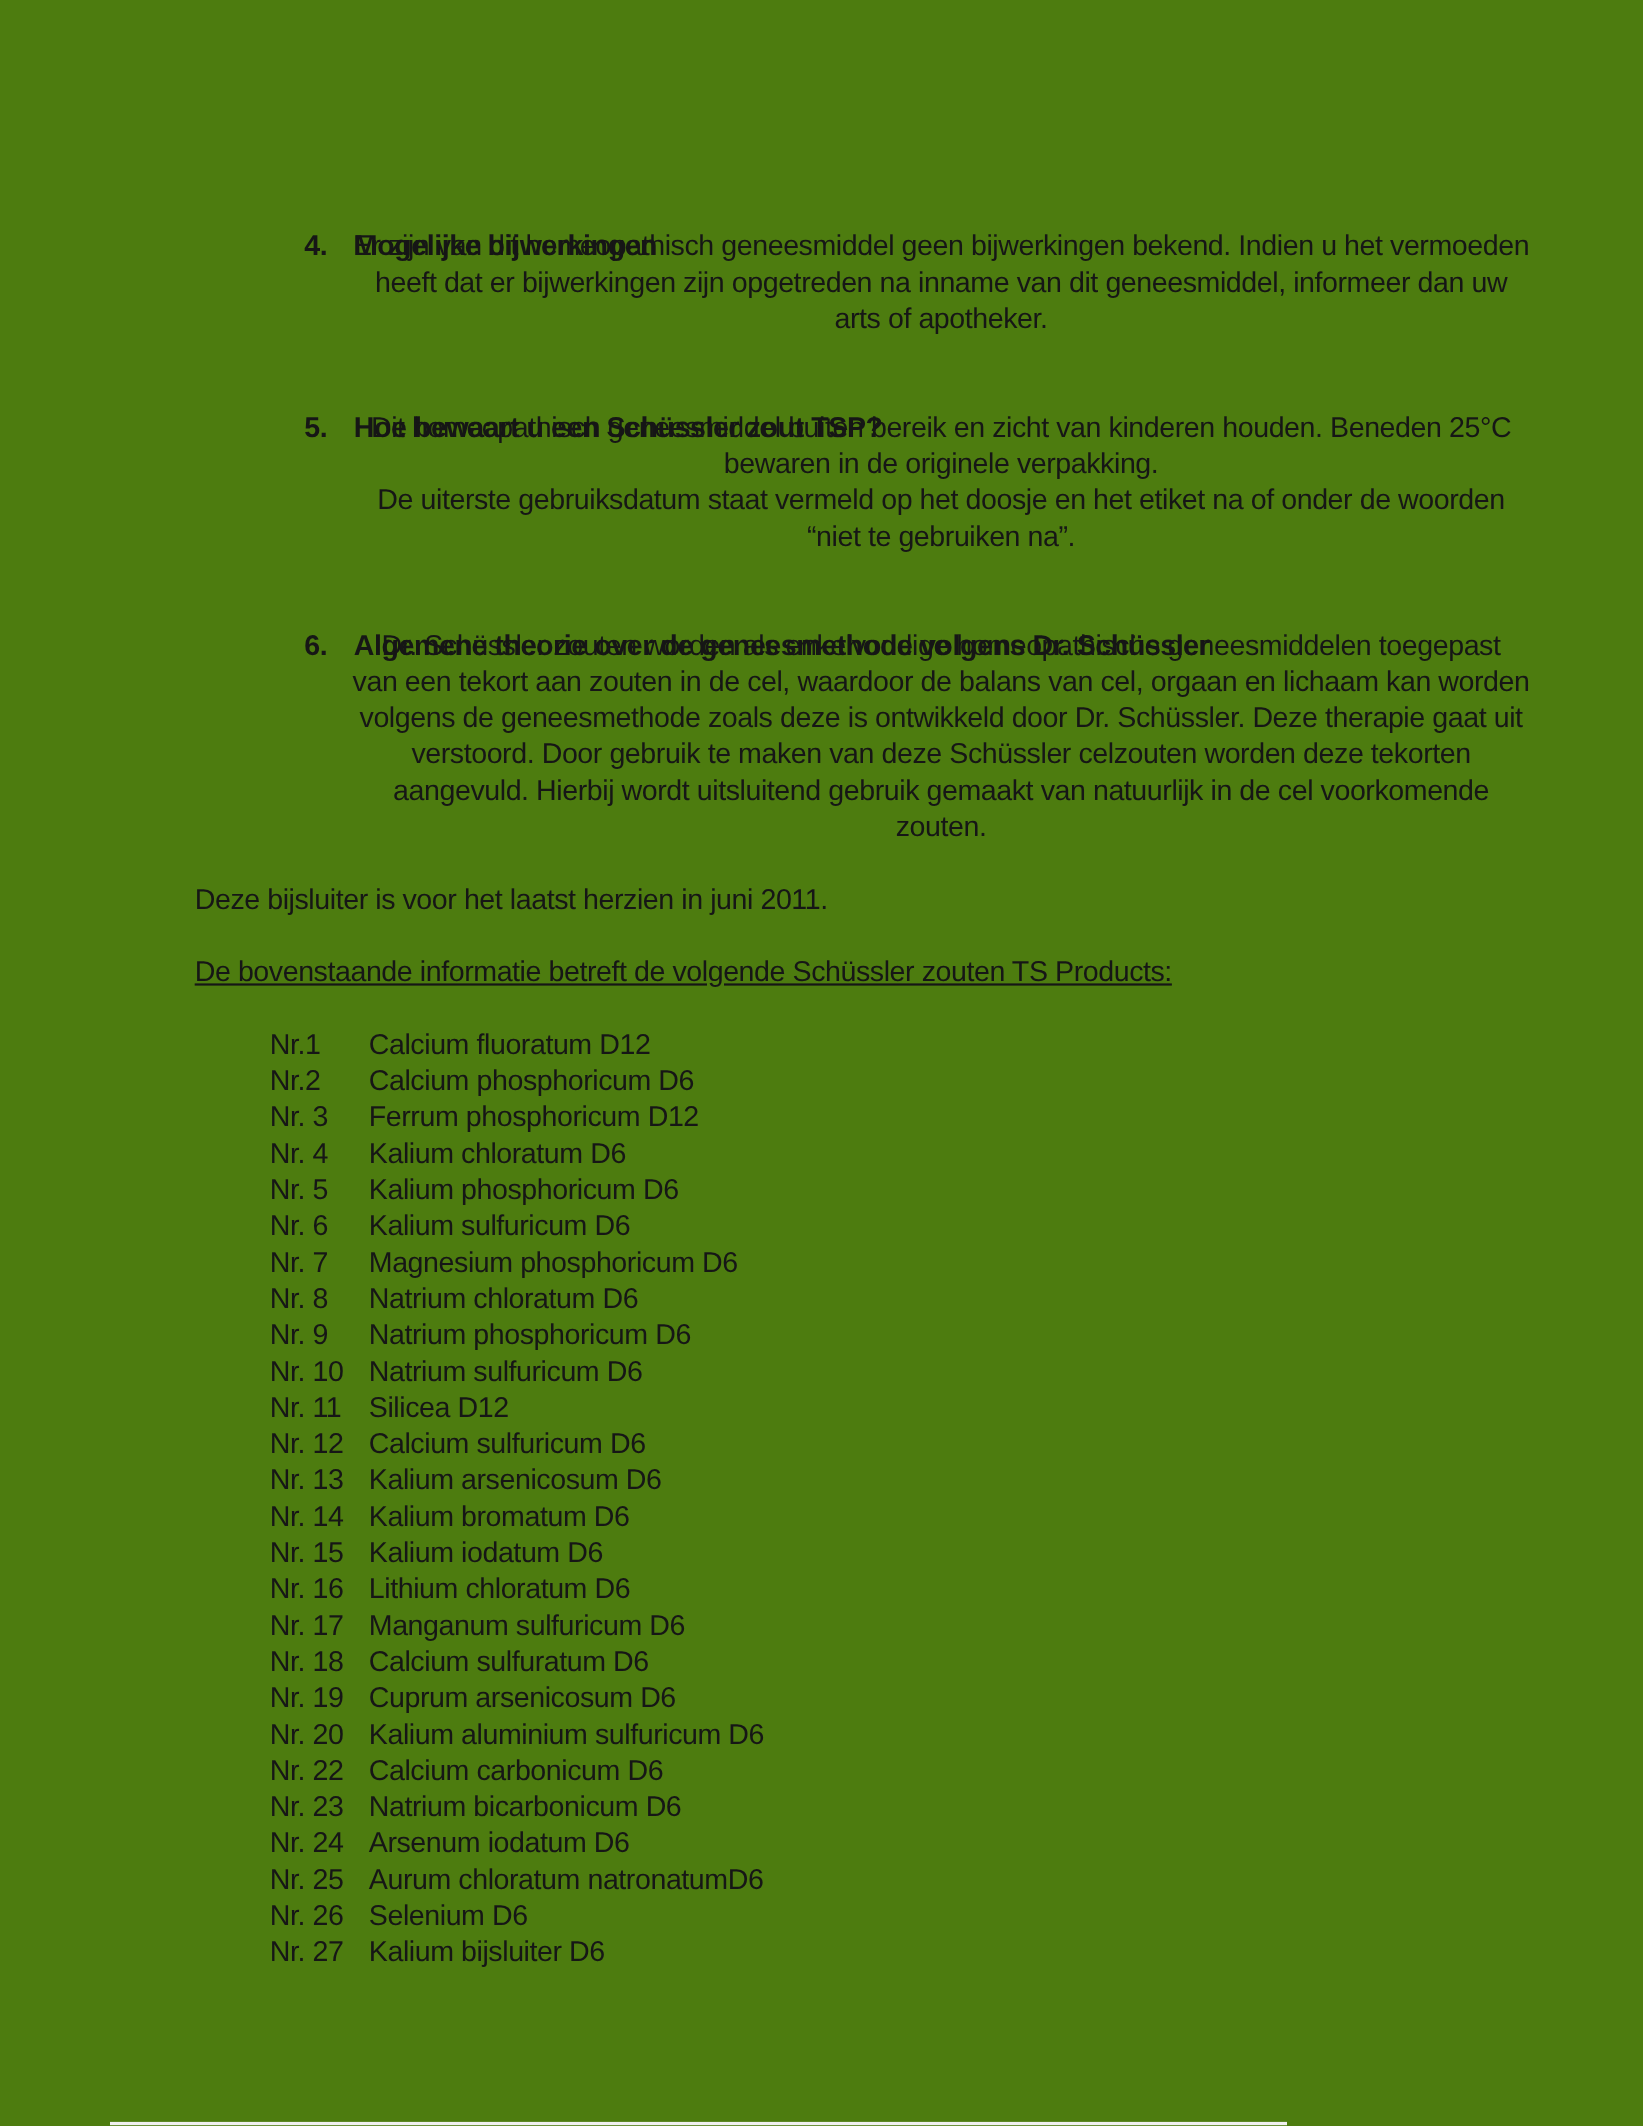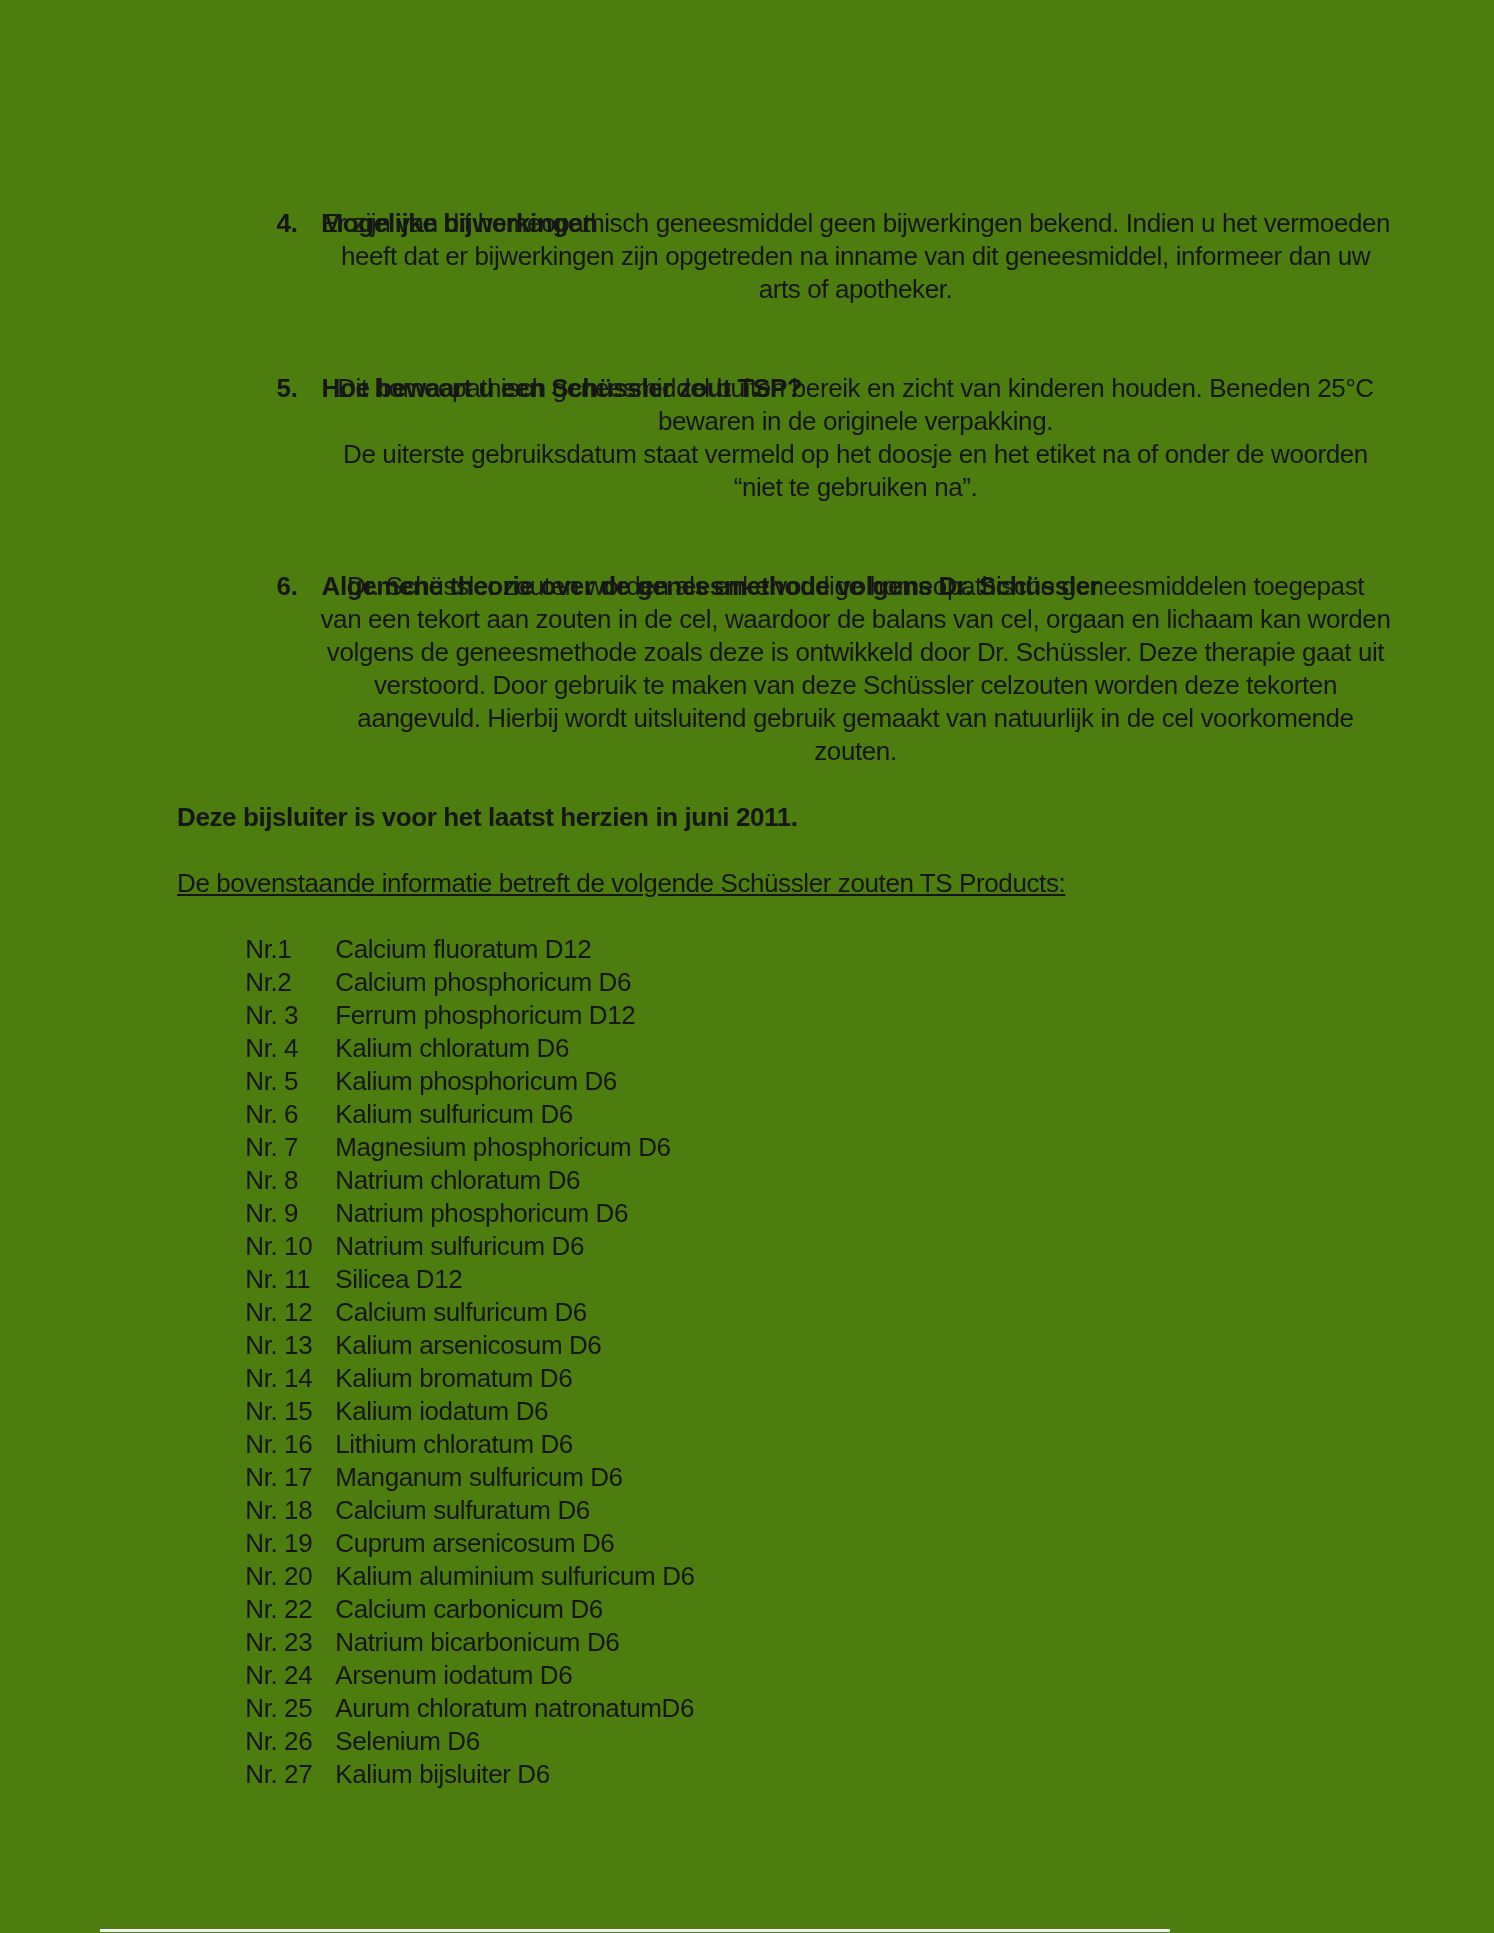--- a/index.html
+++ b/index.html
@@ -21,21 +21,21 @@
     position:absolute;
     left:177px;
     top:174px;
     right:50px;
   }
   .line{height:33px;white-space:pre;}
   .blank{height:33px;}
   .sec-head{font-weight:bold;padding-left:45px;height:33px;white-space:pre;}
   .sec-head .num{display:inline-block;width:45px;}
   .sec-body .line{padding-left:90px;text-align:center;}
-  .base-line{height:33px;white-space:pre;font-weight:bold;}
+  .base-line{height:33px;white-space:pre;}
   .list-heading{text-decoration:underline;height:33px;white-space:pre;}
   .prod{height:33px;white-space:pre;}
   .prod .nr{display:inline-block;width:90px;}
   .page-edge{
     position:absolute;
     left:100px;
     top:1929px;
     width:1070px;
     height:3px;
     background:#f0f0f0;

